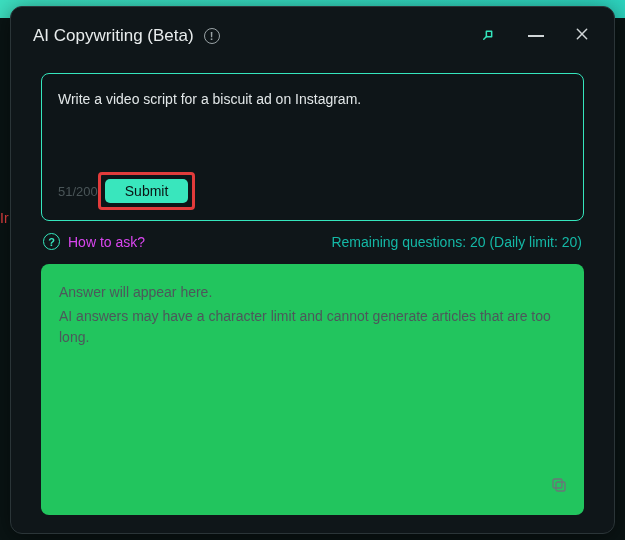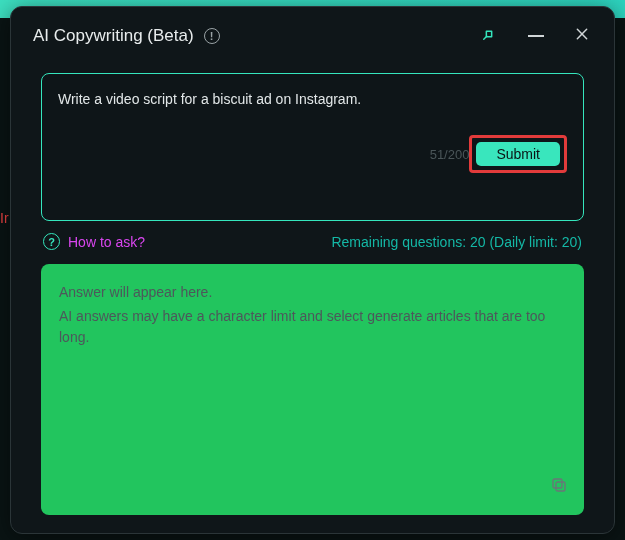--- a/index.html
+++ b/index.html
@@ -62,32 +62,33 @@
       flex: 1;
       display: flex;
       flex-direction: column;
     }
     .input-box {
       border: 1.5px solid #35e6bd;
       border-radius: 8px;
       padding: 16px 16px 10px 16px;
       min-height: 148px;
       display: flex;
+      flex-direction: column;
       background: #0e1518;
     }
     .prompt-text {
       color: #e2e7e8;
       font-size: 14px;
       line-height: 1.4;
       flex: 1;
     }
     .input-footer {
       display: flex;
       align-items: center;
-      justify-content: flex-end;
+      justify-content: flex-start;
       margin-top: 8px;
     }
     .counter {
       color: #4a5558;
       font-size: 13px;
     }
     .submit-wrap {
       border: 3px solid #e23b3b;
       border-radius: 4px;
       padding: 4px;
@@ -197,21 +198,21 @@
     <div class="meta-row">
       <span class="help-icon">?</span>
       <span class="help-link">How to ask?</span>
       <span class="spacer"></span>
       <span class="remaining">Remaining questions: 20 (Daily limit: 20)</span>
     </div>
 
     <div class="answer-box">
       <div class="answer-placeholder">
         <div>Answer will appear here.</div>
-        <div>AI answers may have a character limit and select generate articles that are too long.</div>
+        <div>AI answers may have a character limit and cannot generate articles that are too long.</div>
       </div>
       <span class="copy-icon">
         <svg viewBox="0 0 24 24" fill="none" stroke-width="1.8" stroke-linecap="round" stroke-linejoin="round">
             <rect x="8" y="8" width="12" height="12" rx="2"></rect>
             <rect x="4" y="4" width="12" height="12" rx="2"></rect>
           </svg>
       </span>
     </div>
   </div>
 </div>

